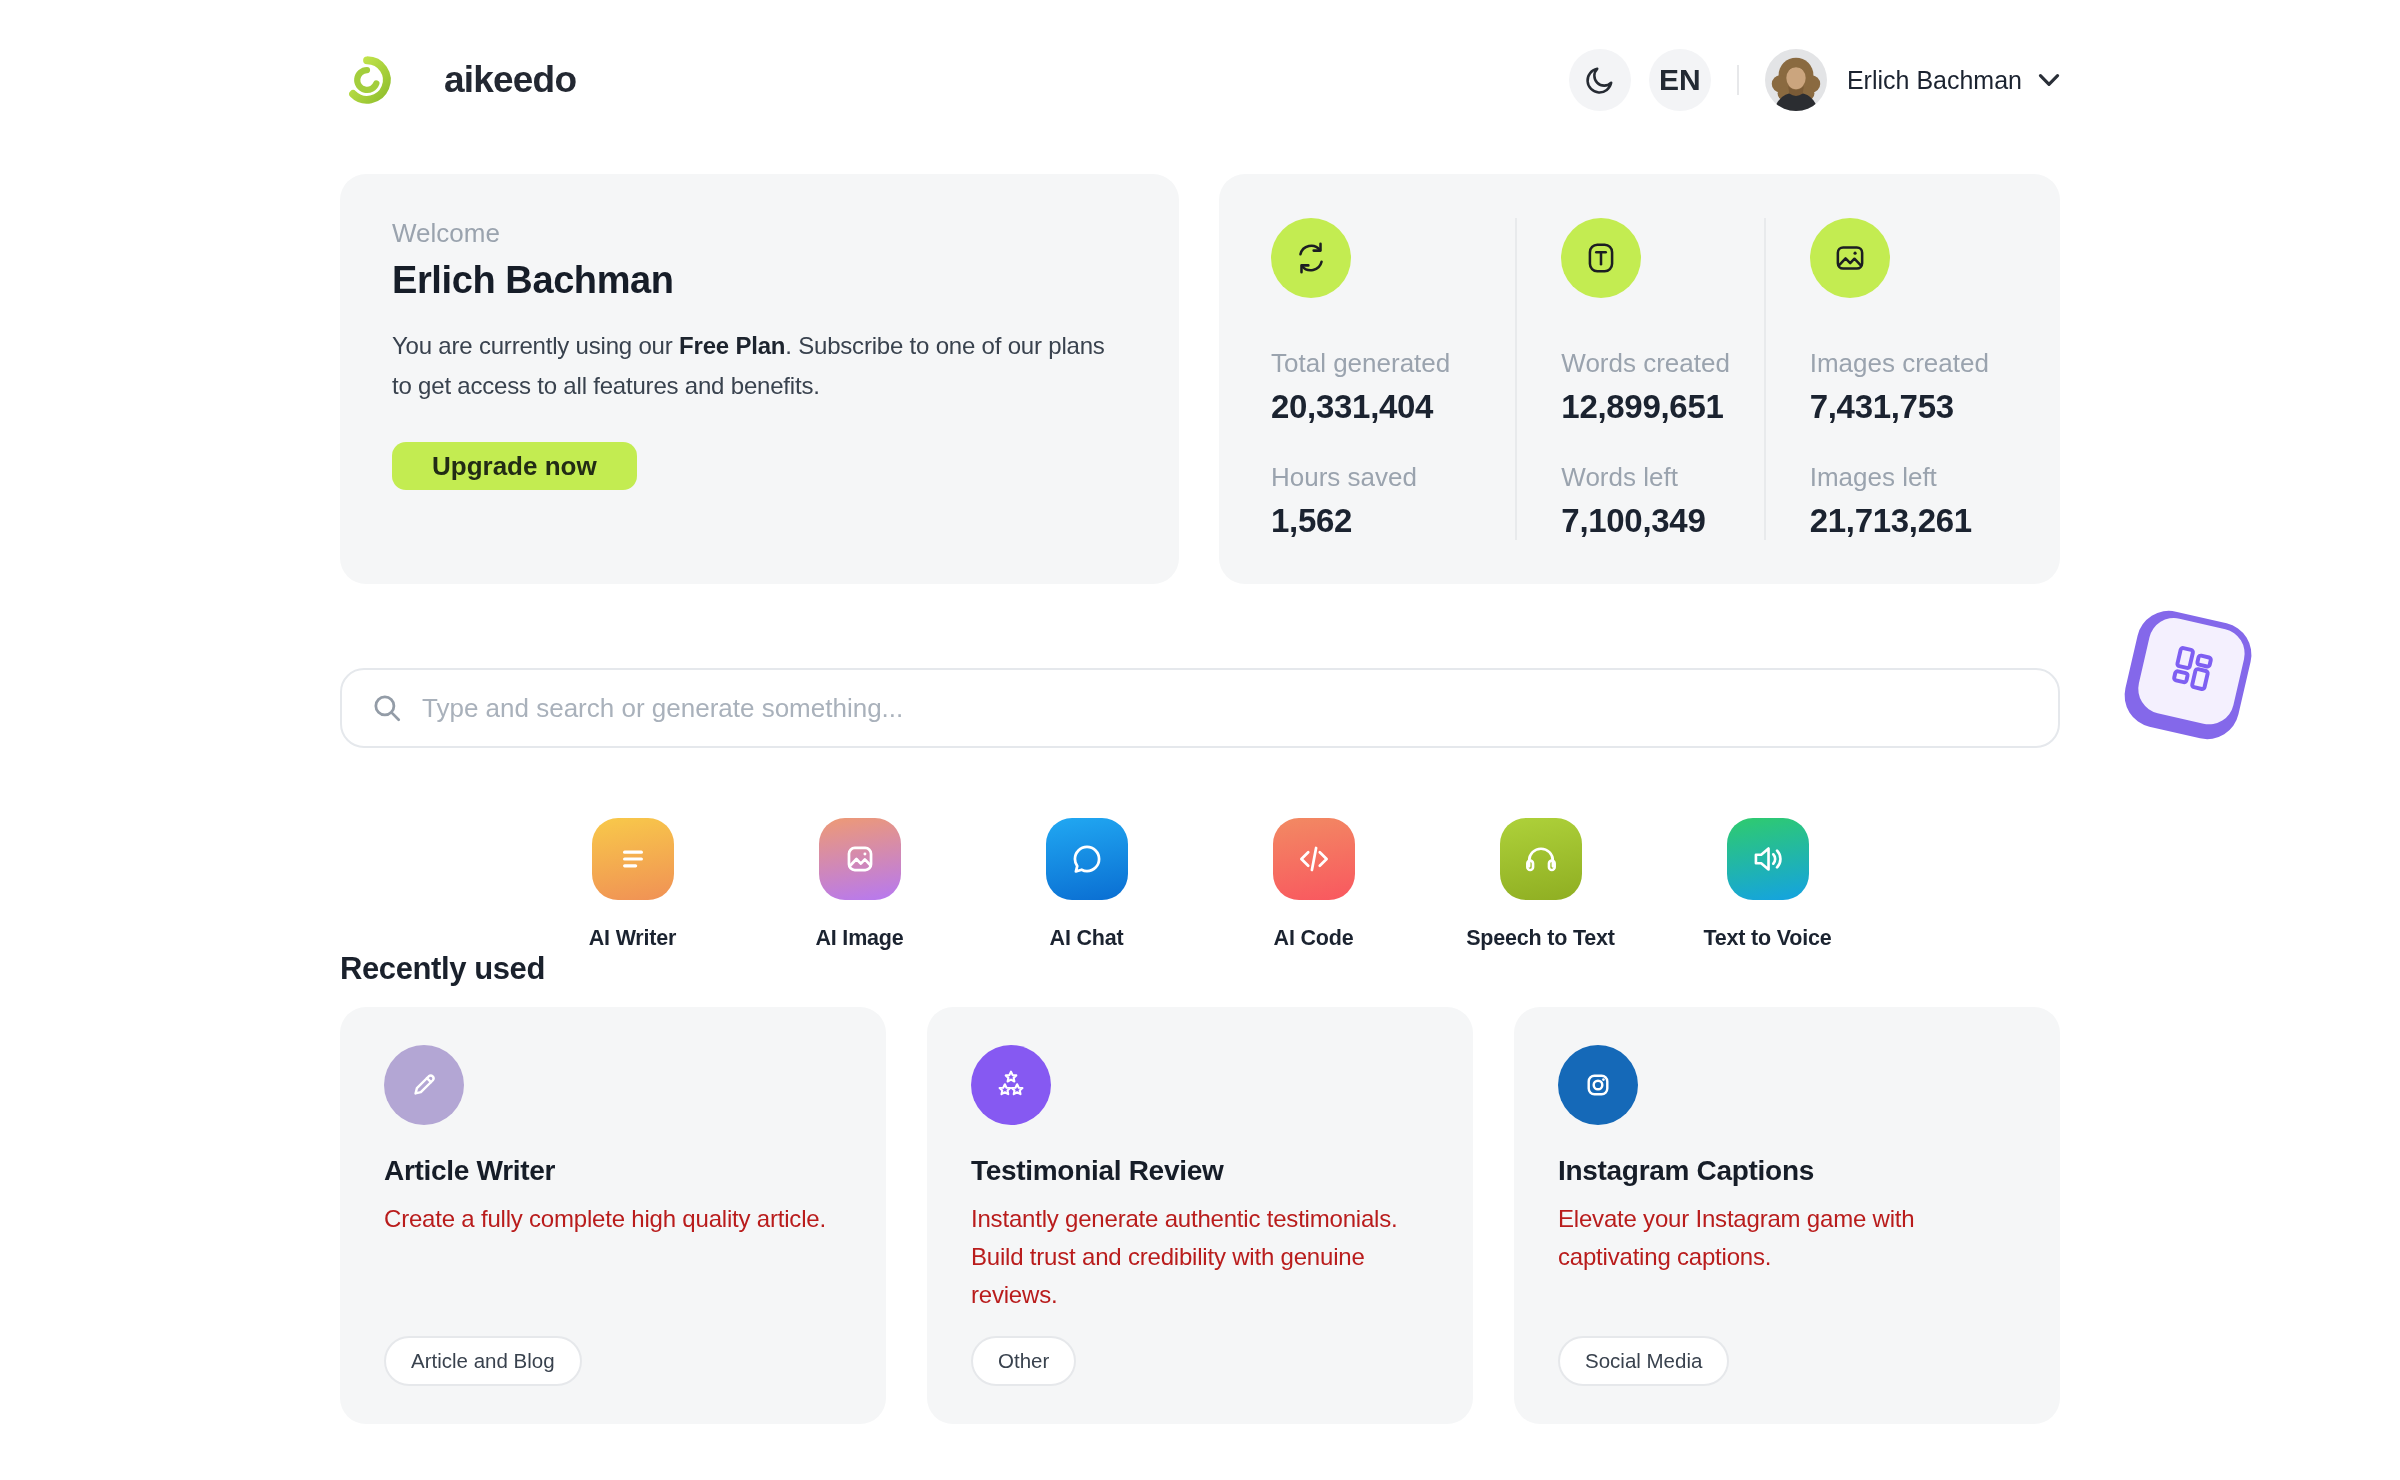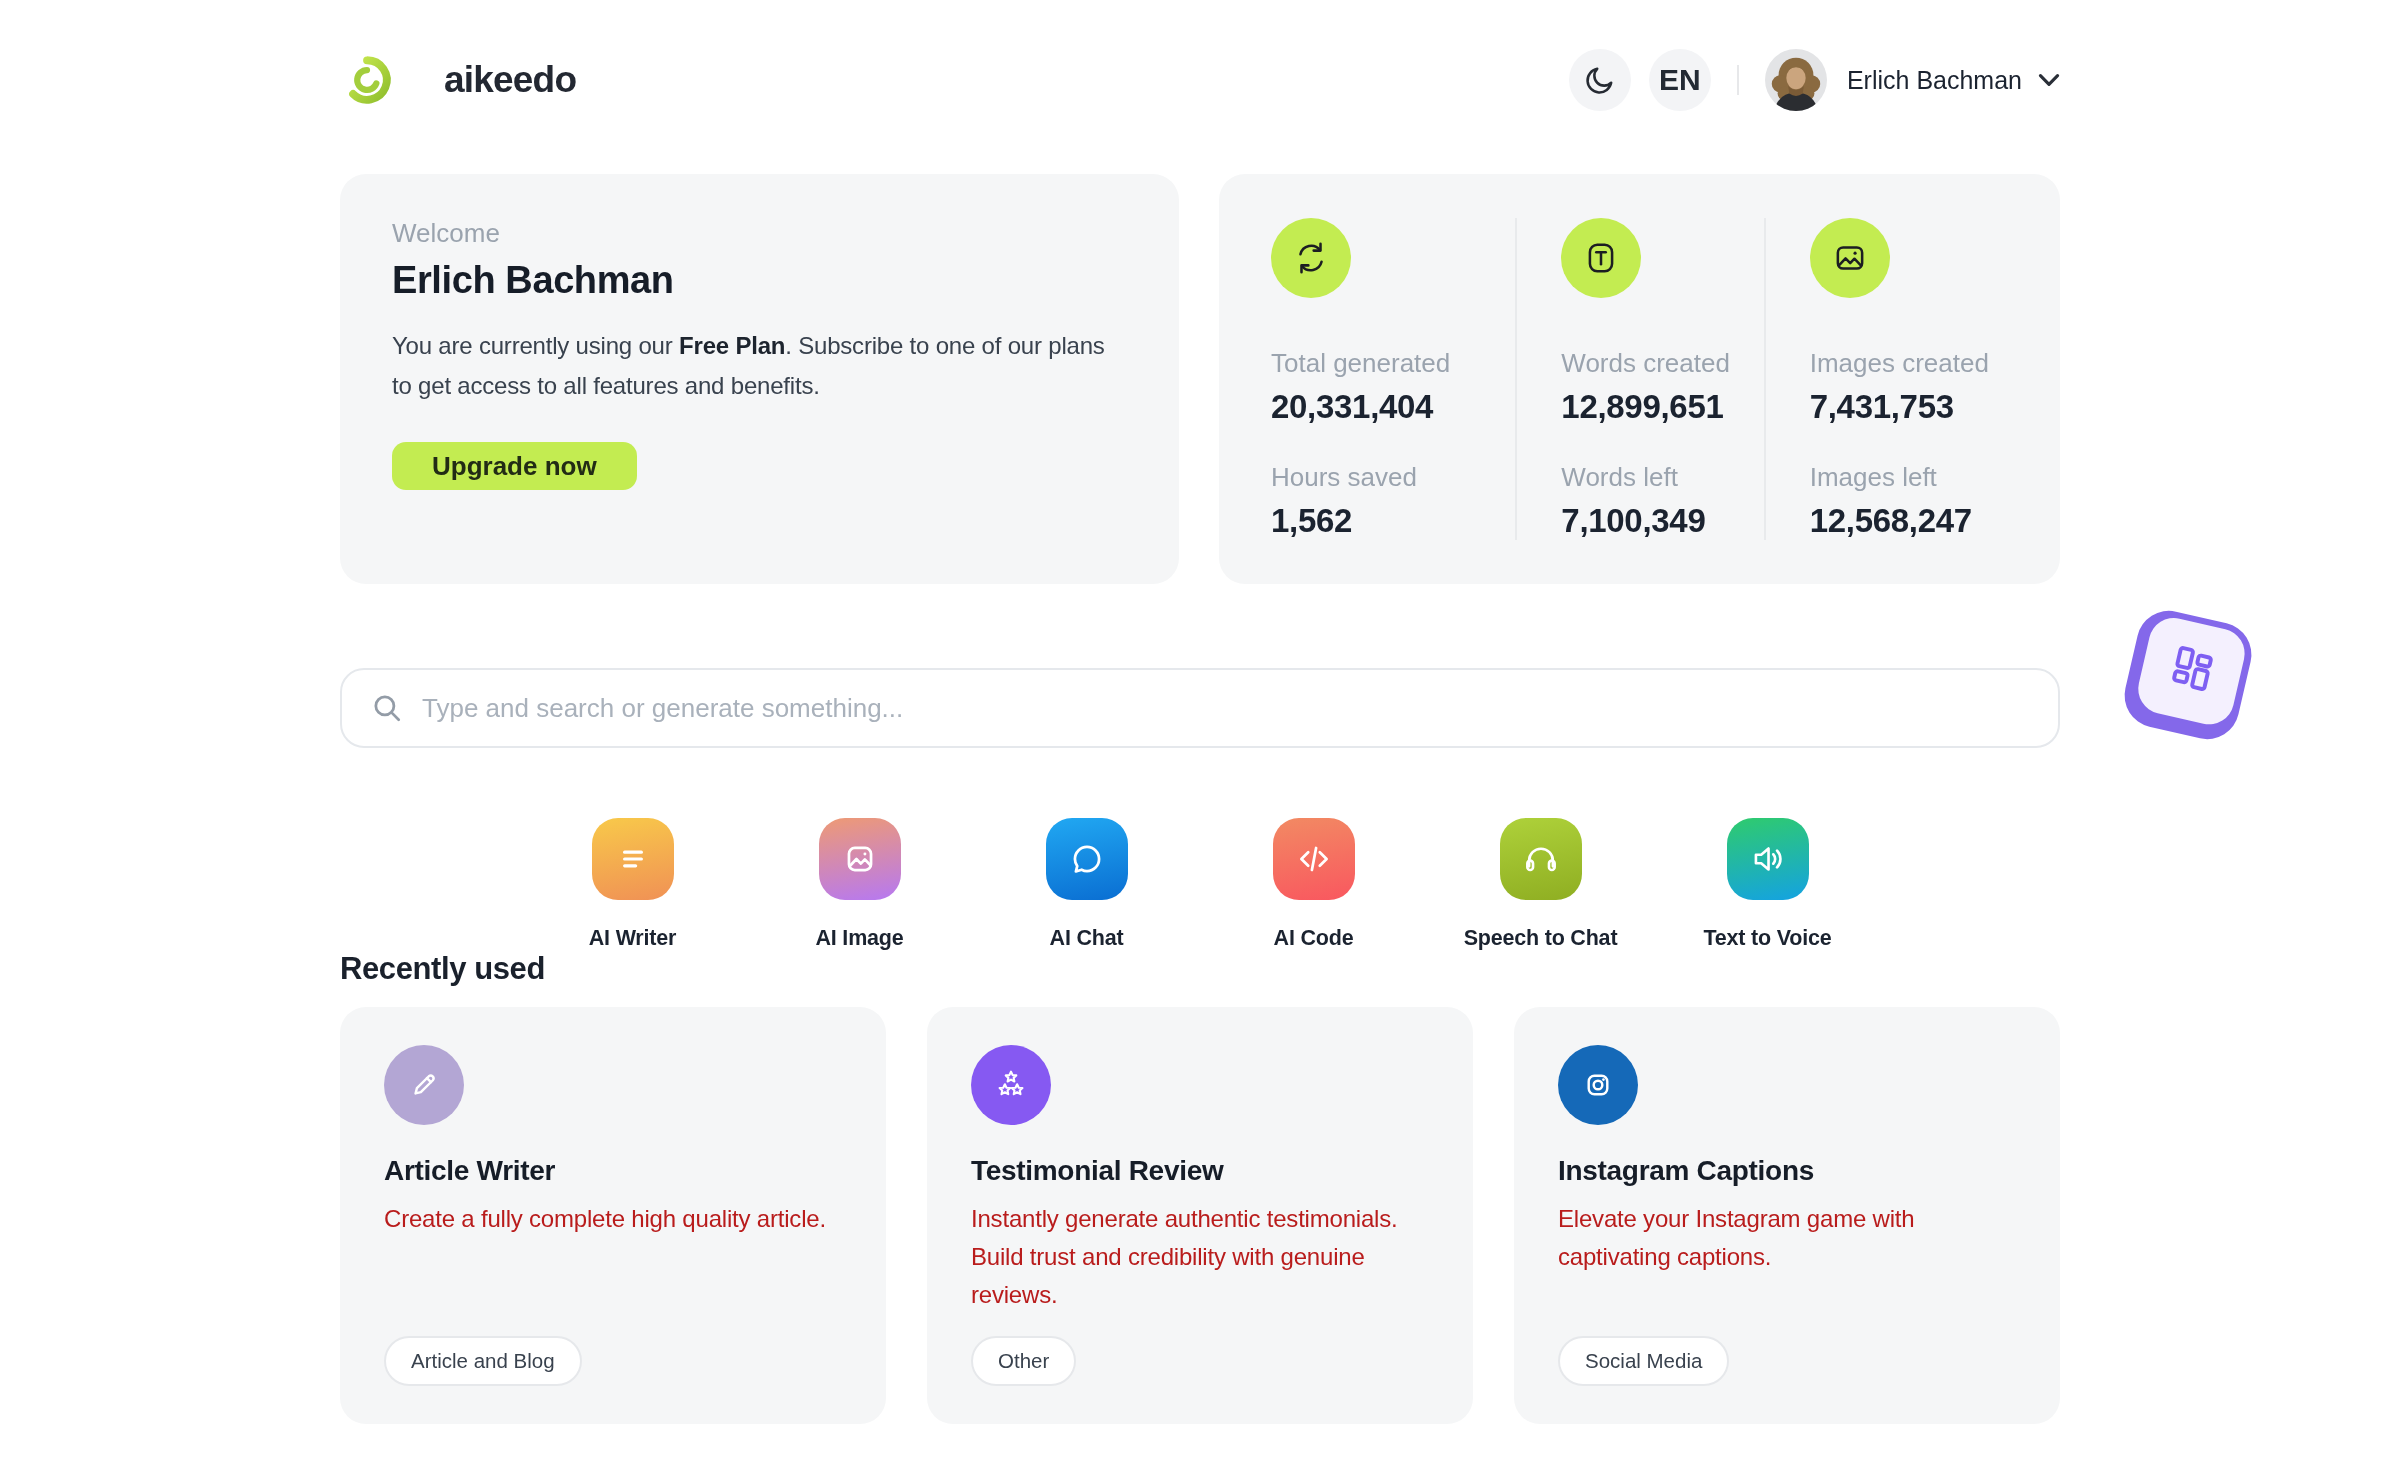--- a/index.html
+++ b/index.html
@@ -202,21 +202,21 @@
         <div class="stat-icon">
           <svg width="38" height="38" viewBox="0 0 36 36" fill="none" stroke="#1c1e22" stroke-width="2.4" stroke-linecap="round" stroke-linejoin="round">
             <rect x="6.5" y="8" width="23" height="20" rx="5"></rect>
             <circle cx="22.8" cy="13.4" r="1.5" fill="#1c1e22" stroke="none"></circle>
             <path d="M8 24.5 l5.8-6.2 4.4 4.6 4-4.2 5.8 6"></path>
           </svg>
         </div>
         <div class="stat-label">Images created</div>
         <div class="stat-value">7,431,753</div>
         <div class="stat-label stat-gap">Images left</div>
-        <div class="stat-value">12,568,247</div>
+        <div class="stat-value">21,713,261</div>
       </div>
 
     </div>
   </div>
 
   <div class="search-row">
     <div class="search-bar">
       <span style="display:flex;">
         <svg width="34" height="34" viewBox="0 0 32 32" fill="none">
           <circle cx="14" cy="14" r="8.5" stroke="#939ca7" stroke-width="2.6"></circle>
@@ -272,21 +272,21 @@
     </div>
 
     <div class="tool">
       <div class="tool-icon" style="background: linear-gradient(170deg, rgb(174, 209, 58), rgb(143, 174, 34));">
         <svg width="42" height="42" viewBox="0 0 40 40" fill="none" stroke="#ffffff" stroke-width="2.5" stroke-linecap="round" stroke-linejoin="round">
           <path d="M8.7 27 v-5.5 a11.3 11.3 0 0 1 22.6 0 V27"></path>
           <rect x="7" y="21.5" width="5.4" height="9" rx="2.7"></rect>
           <rect x="27.6" y="21.5" width="5.4" height="9" rx="2.7"></rect>
         </svg>
       </div>
-      <div class="tool-label">Speech to Chat</div>
+      <div class="tool-label">Speech to Text</div>
     </div>
 
     <div class="tool">
       <div class="tool-icon" style="background: linear-gradient(170deg, rgb(47, 203, 109), rgb(20, 162, 226));">
         <svg width="42" height="42" viewBox="0 0 40 40" fill="none" stroke="#ffffff" stroke-width="2.5" stroke-linecap="round" stroke-linejoin="round">
           <path d="M8.5 16 h5 l7-6 v20 l-7-6 h-5 z"></path>
           <path d="M25 15.5 a6.5 6.5 0 0 1 0 9"></path>
           <path d="M28.6 12 a11.5 11.5 0 0 1 0 16"></path>
         </svg>
       </div>

